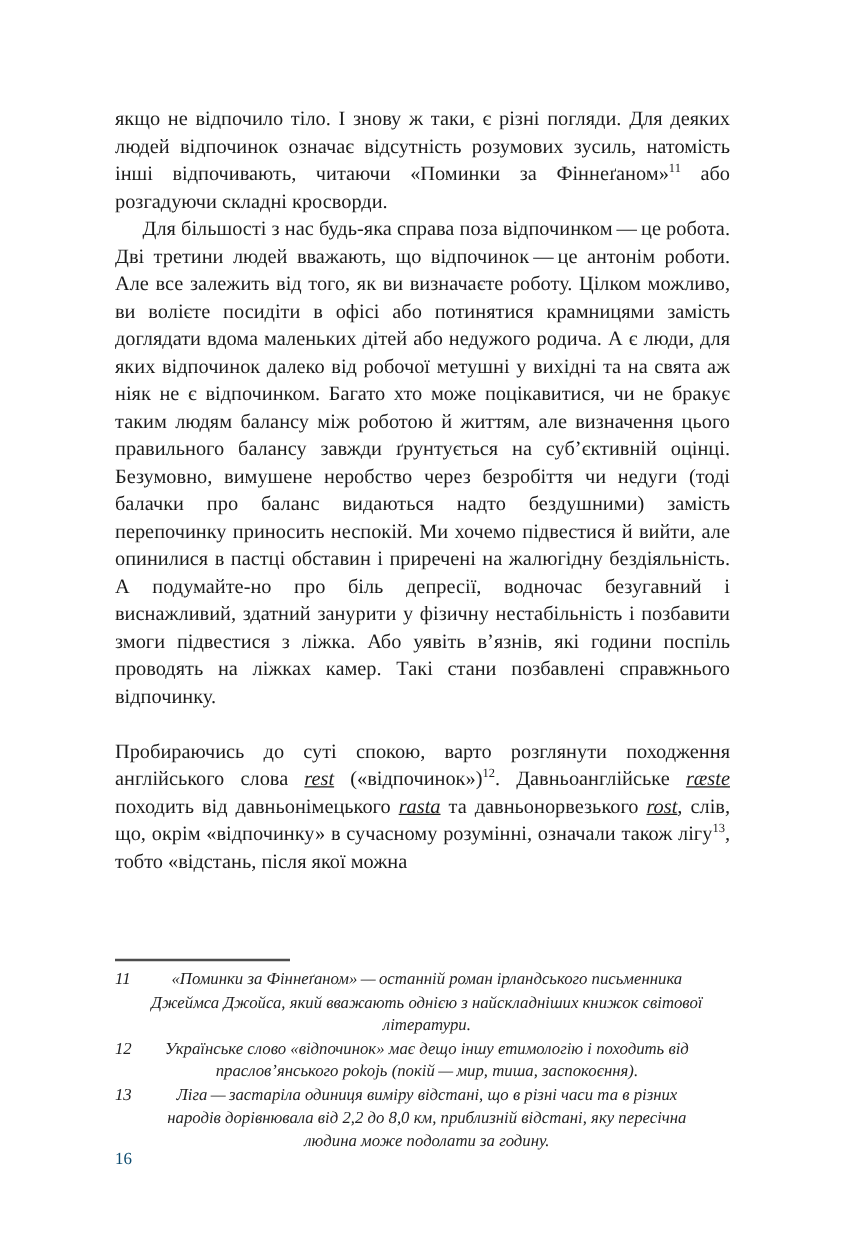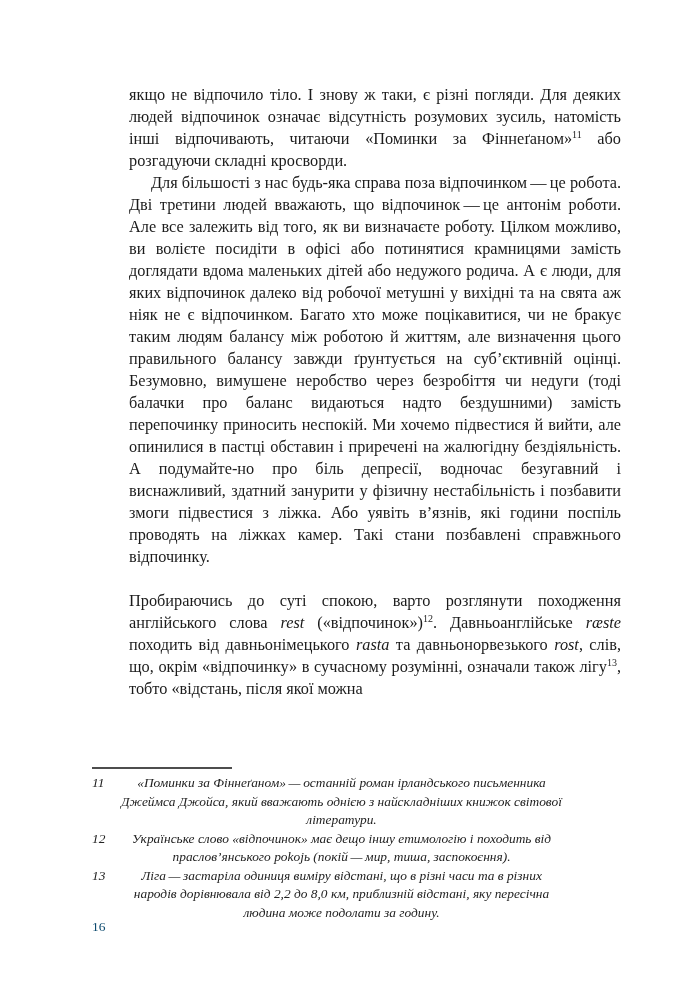--- a/index.html
+++ b/index.html
@@ -16,37 +16,37 @@
     color: #1b1b1b;
     overflow: hidden;
   }
   .text-block {
     position: absolute;
     left: 92px;
     top: 84px;
     width: 492px;
     height: 680px;
     overflow: hidden;
-    margin-left: 37px;
   }
   .para {
     margin: 0;
     font-size: 16.3px;
     line-height: 22px;
     text-align: justify;
     text-justify: inter-word;
   }
   .para.indent {
     text-indent: 22px;
   }
   .section-gap {
     height: 22px;
   }
   .it {
     font-style: italic;
+    text-decoration: underline;
   }
   sup {
     font-size: 10px;
     line-height: 0;
     vertical-align: super;
   }
   .footnote-sep {
     position: absolute;
     left: 92px;
     top: 767px;

